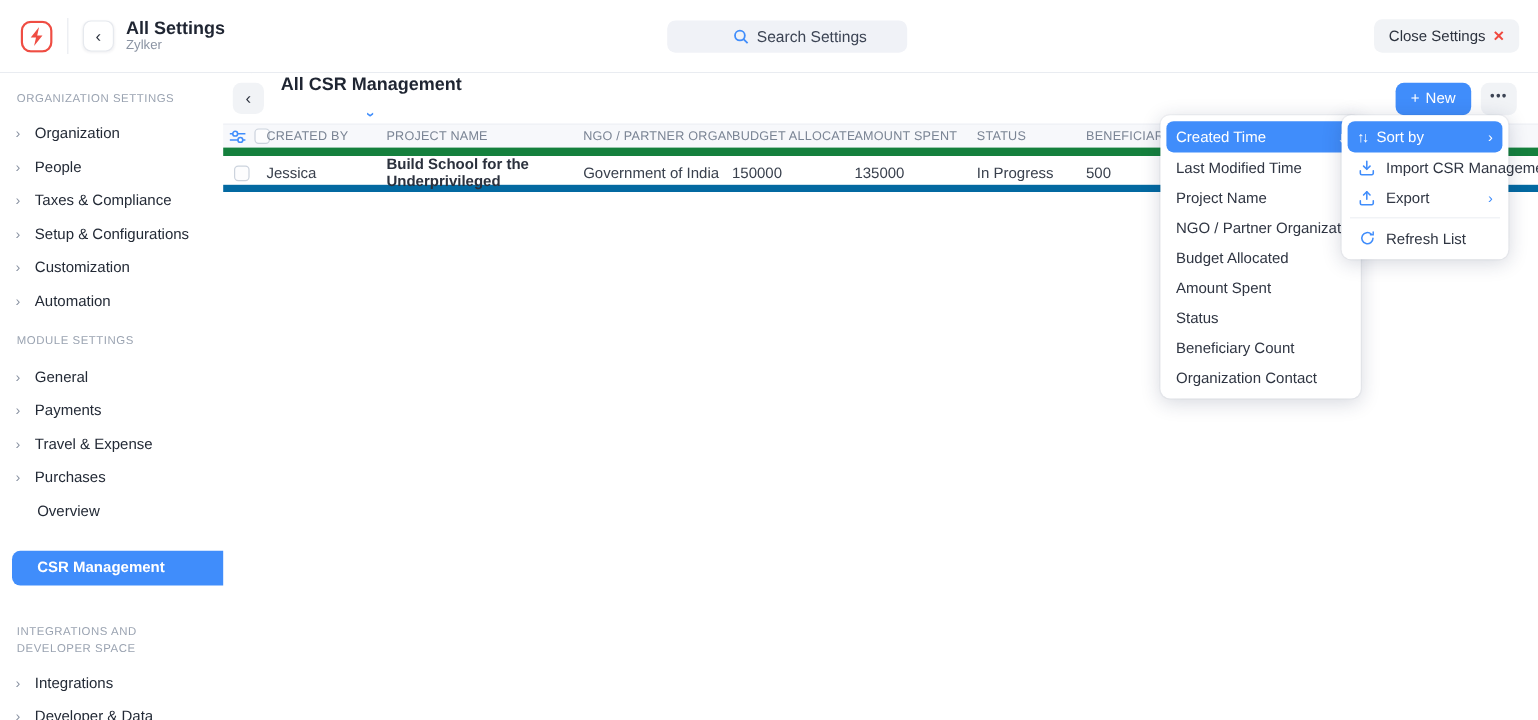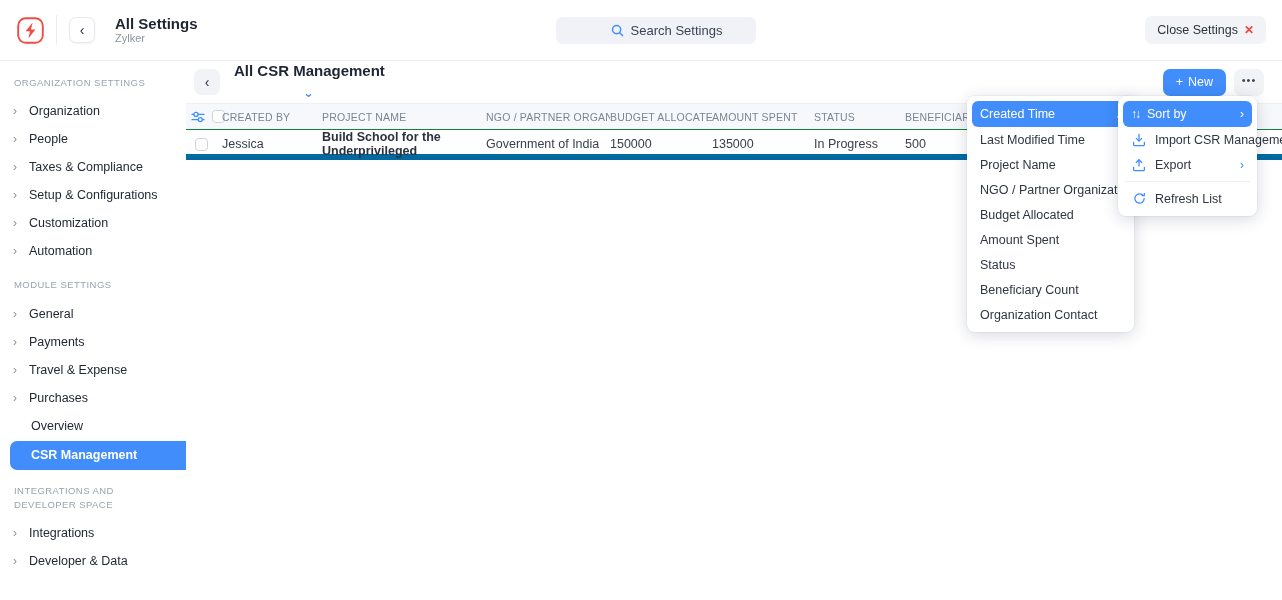--- a/index.html
+++ b/index.html
@@ -8,21 +8,21 @@
   body { position:relative; color:#232a36; }
 
   
   .topbar { position:absolute; top:0; left:0; right:0; height:61px; background:#fff;
     border-bottom:1px solid #e9ecf1; display:flex; align-items:center; padding:0 16px; }
   .logo { width:28px; height:28px; display:flex; align-items:center; justify-content:center; }
   .topbar-divider { width:1px; height:30px; background:#e9ecf1; margin:0 12px; }
   .back-btn { width:26px; height:26px; border:1px solid #e6e9ee; border-radius:7px; background:#fff;
     box-shadow:0 1px 2px rgba(30,40,70,.06); display:flex; align-items:center; justify-content:center;
     font-size:14px; color:#2b313d; cursor:pointer; }
-  .title-block { margin-left:20px; line-height:1.15; }
+  .title-block { margin-left:10px; line-height:1.15; }
   .app-title { font-size:15px; font-weight:bold; color:#1f2532; }
   .app-subtitle { font-size:11px; color:#8b94a3; }
   .search-pill { position:absolute; left:556px; top:17px; width:200px; height:27px; background:#f0f2f7;
     border-radius:7px; display:flex; align-items:center; justify-content:center; gap:7px;
     font-size:13px; color:#3c4454; cursor:text;padding-left:21px; }
   .close-btn { margin-left:auto; height:28px; background:#f1f3f6; border-radius:7px; padding:0 12px;
     display:flex; align-items:center; gap:6px; font-size:12.5px; color:#2d333f; cursor:pointer; }
   .close-x { color:#f0483e; font-weight:bold; font-size:12px; }
 
   
@@ -30,42 +30,42 @@
     border-right:1px solid #eef0f4; overflow:hidden; padding-top:2px; }
   .section-title { padding:13px 14px 7px 14px; font-size:9.5px; letter-spacing:.45px; color:#9aa3b1;
     max-width:168px; line-height:1.5; }
   .nav-item { height:28px; display:flex; align-items:center; padding-left:13px; gap:9px;
     font-size:12.5px; color:#232a36; cursor:pointer; }
   .nav-chevron { color:#8b94a3; font-size:12px; width:7px; display:inline-block; }
   .nav-chevron.down { transform:rotate(90deg); color:#4a5160; }
   .nav-item.expanded { background:#eef1f6; border-radius:7px; margin:0 10px; padding-left:10px;
     font-weight:bold; color:#1f2532; height:28px; }
   .nav-item.sub { padding-left:31px; }
-  .nav-item.selected { background:#408dfb; color:#fff; border-radius:7px; margin:1px 10px;
+  .nav-item.selected { background:#408dfb; color:#fff; border-radius:7px; margin:19px 10px;
     padding-left:21px; font-weight:bold; height:29px; }
 
   
   .main { position:absolute; left:186px; top:61px; right:0; bottom:0; background:#fff; }
   .toolbar { height:42px; display:flex; align-items:center; padding:0 18px 0 4px; }
   .tb-back { width:26px; height:26px; background:#f1f3f6; border-radius:7px; display:flex;
     align-items:center; justify-content:center; font-size:14px; color:#2b313d; cursor:pointer; margin-left:4px; }
   .view-title { margin-left:14px; font-size:15px; font-weight:bold; color:#1f2532; display:flex;
     align-items:center; gap:7px; cursor:pointer;flex-direction:column; }
   .title-caret { display:inline-block; transform:rotate(90deg); color:#408dfb; font-size:13px;
     font-weight:bold; margin-top:2px; }
   .new-btn { margin-left:auto; height:27px; background:#408dfb; color:#fff; border-radius:7px;
     padding:0 13px; display:flex; align-items:center; gap:5px; font-size:12.5px; cursor:pointer; }
   .more-btn { margin-left:8px; width:30px; height:27px; background:#f1f3f6; border-radius:7px;
     display:flex; align-items:center; justify-content:center; font-size:11px; color:#3c4454;
     letter-spacing:1px; cursor:pointer; padding-bottom:4px; }
 
   
   .grid-cols { display:grid; grid-template-columns:34px 100px 164px 124px 102px 102px 91px 1fr;
     align-items:center; }
-  .thead { height:27px; background:#f7f8fb; border-top:1px solid #eef0f4; border-bottom:1px solid #15803d;
+  .thead { height:27px; background:#f7f8fb; border-top:1px solid #eef0f4; border-bottom:7px solid #15803d;
     font-size:10.5px; color:#7a8494; letter-spacing:.2px; padding-left:2px; }
   .th { white-space:nowrap; overflow:hidden; }
   .sel-cell { display:flex; align-items:center; gap:7px; padding-left:3px; }
   .checkbox { width:13px; height:13px; border:1px solid #ccd3dd; border-radius:3.5px; background:#fdfdfe;
     cursor:pointer; flex:none; }
   .trow { height:30px; border-bottom:6px solid #0369a1; font-size:12.5px; color:#39404d;
     padding-left:2px; cursor:pointer; }
   .trow .sel-cell { justify-content:flex-end; padding-right:14px; }
   .cell-strong { font-weight:bold; color:#2b313d; }
 

